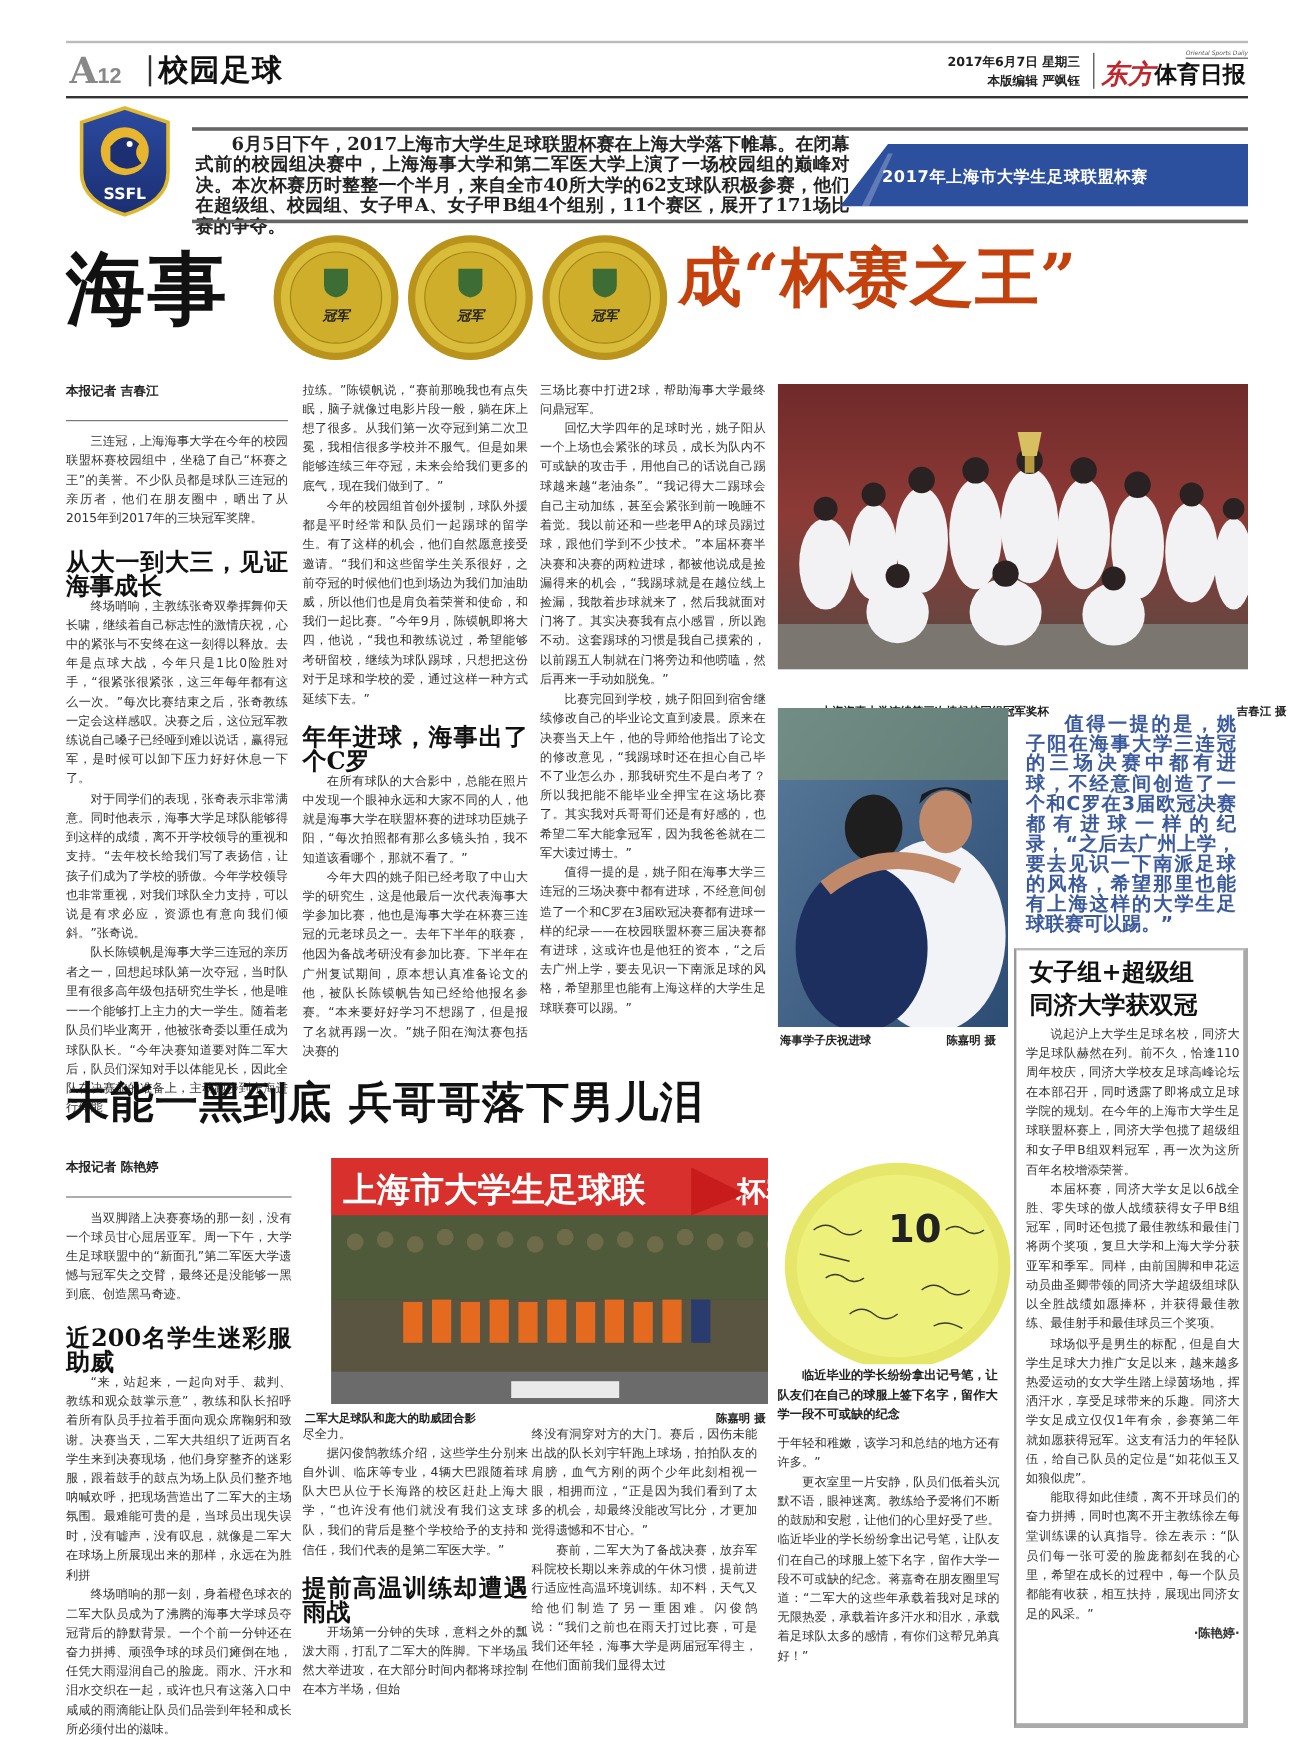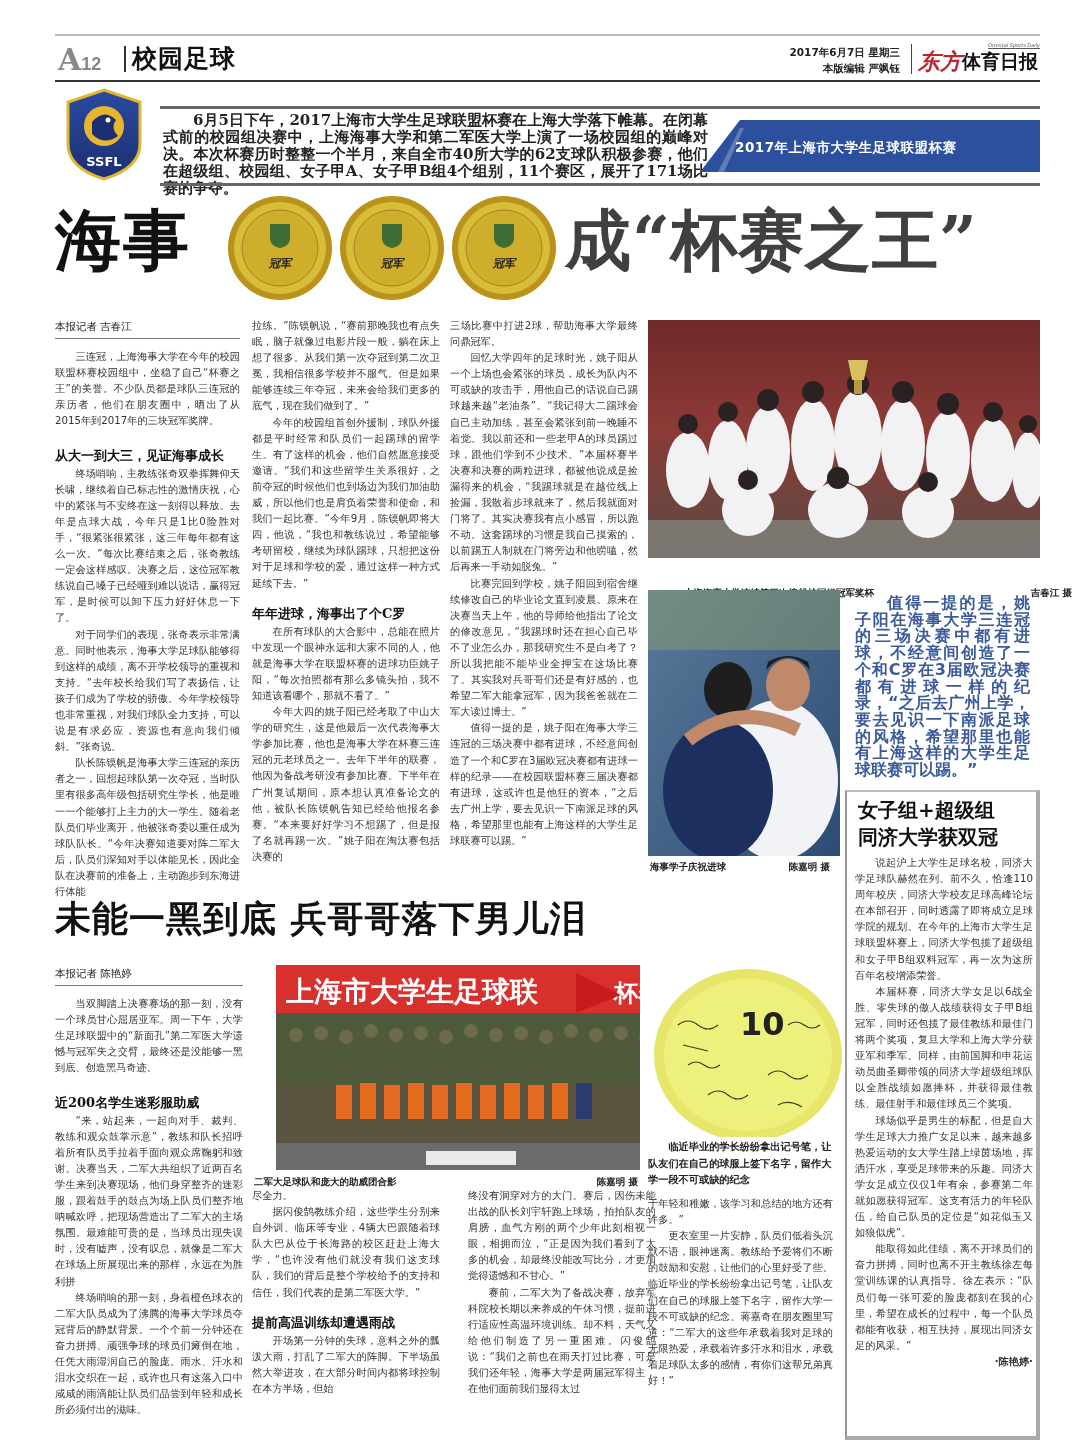--- a/index.html
+++ b/index.html
@@ -23,49 +23,49 @@
   .masthead .brand2 { position: absolute; left: 44px; top: 7px; font-family: "DejaVu Serif", serif; font-size: 19px; color: #111; font-weight: bold; }
   .logo { left: 62px; top: 86px; width: 84px; height: 96px; }
   .intro-rule-t { left: 160px; top: 106px; width: 880px; height: 3px; background: #666; }
   .intro-rule-b { left: 160px; top: 183px; width: 880px; height: 3px; background: #666; }
   .intro-text { left: 163px; top: 112px; width: 545px; font-family: "DejaVu Serif", serif; font-weight: bold; font-size: 15px; line-height: 17px; color: #222; text-indent: 2em; text-align: justify; }
   .banner { left: 700px; top: 118px; width: 340px; height: 54px; }
   .banner-text { left: 735px; top: 139px; width: 300px; font-weight: bold; font-size: 13.5px; color: #fff; letter-spacing: 0.5px; }
 
   
   .hl-left { left: 55px; top: 196px; font-family: "DejaVu Serif", serif; font-weight: 900; font-size: 66px; color: #111; letter-spacing: 2px; }
-  .hl-right { left: 565px; top: 196px; font-family: "DejaVu Serif", serif; font-weight: 900; font-size: 66px; color: #404040; letter-spacing: 1px; }
+  .hl-right { left: 565px; top: 196px; font-family: "DejaVu Serif", serif; font-weight: 900; font-size: 53px; color: #c2410c; letter-spacing: 1px; }
   .medal { width: 108px; height: 108px; border-radius: 50%; }
   .medal-label { position: absolute; width: 100%; text-align: center; top: 62px; font-family: "DejaVu Serif", serif; font-size: 11px; font-weight: bold; color: #222; font-style: italic; }
 
   
   .col { font-family: "DejaVu Sans", sans-serif; font-size: 10.2px; line-height: 16.1px; color: #333; text-align: justify; }
   .col p { text-indent: 2em; }
-  .byline { font-weight: normal; font-size: 10.5px; color: #222; padding-bottom: 4px; border-bottom: 1.5px solid #777; margin-bottom: 10px; }
-  .subhead { font-family: "DejaVu Serif", serif; font-weight: bold; font-size: 13px; line-height: 20px; color: #111; margin-top: 10px; }
+  .byline { font-weight: bold; font-size: 10.5px; color: #222; padding-bottom: 16px; border-bottom: 1.5px solid #777; margin-bottom: 10px; }
+  .subhead { font-family: "DejaVu Serif", serif; font-weight: bold; font-size: 20px; line-height: 20px; color: #111; margin-top: 10px; }
 
   .col1 { left: 55px; top: 318px; width: 185px; }
   .col2 { left: 252px; top: 318px; width: 188px; }
   .col3 { left: 450px; top: 318px; width: 188px; }
 
   .photo { overflow: hidden; }
   .cap { font-weight: bold; font-size: 9.5px; color: #222; }
   .cap-right { position: absolute; right: 0; top: 0; }
 
   .pull { left: 855px; top: 595px; width: 175px; font-weight: bold; font-size: 16px; line-height: 16.7px; color: #3a5a9c; text-indent: 2em; text-align: justify; }
 
   .sidebar { left: 845px; top: 790px; width: 195px; height: 650px; border: 2px solid #bbb; border-left: 2px solid #999; border-right: 4px solid #aaa; border-bottom: 4px solid #aaa; }
   .side-title { left: 858px; top: 797px; width: 175px; font-family: "DejaVu Serif", serif; font-weight: 900; font-size: 20px; line-height: 27px; color: #111; }
   .side-text { left: 855px; top: 855px; width: 178px; }
 
   
   .hl2 { left: 55px; top: 895px; font-family: "DejaVu Serif", serif; font-weight: 900; font-size: 36px; color: #111; letter-spacing: 1px; white-space: nowrap; }
   .col4 { left: 55px; top: 965px; width: 188px; }
   .col5 { left: 252px; top: 1188px; width: 188px; }
-  .col6 { left: 468px; top: 1188px; width: 188px; }
+  .col6 { left: 443px; top: 1188px; width: 188px; }
   .col7 { left: 648px; top: 1196px; width: 185px; }
   .jersey-cap { left: 648px; top: 1139px; width: 185px; font-weight: bold; font-size: 10.2px; line-height: 16.5px; color: #222; text-indent: 2em; }
 </style>
 </head>
 <body>
 
 <div class="abs rule-top"></div>
 <div class="abs page-num"><span>A</span><small>12</small></div>
 <div class="abs section-sep"></div>
 <div class="abs section-title">校园足球</div>

